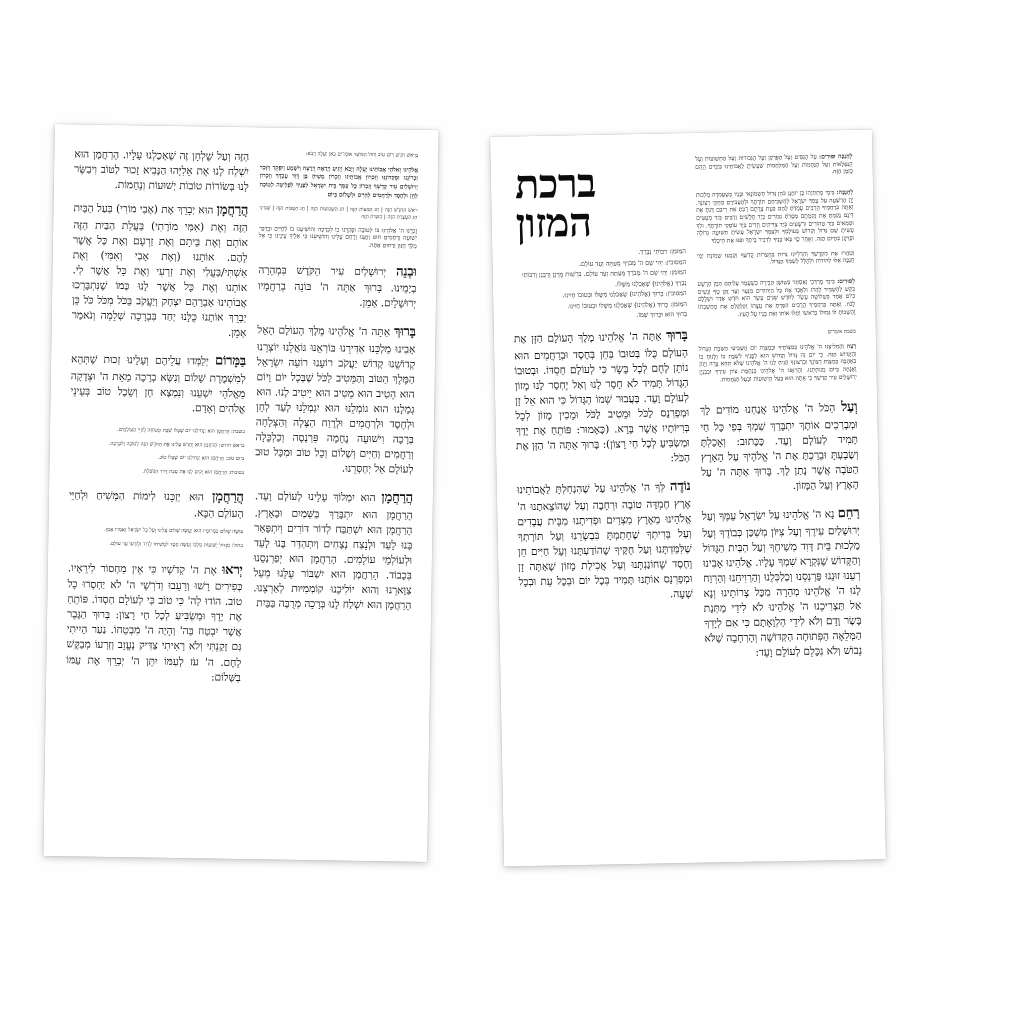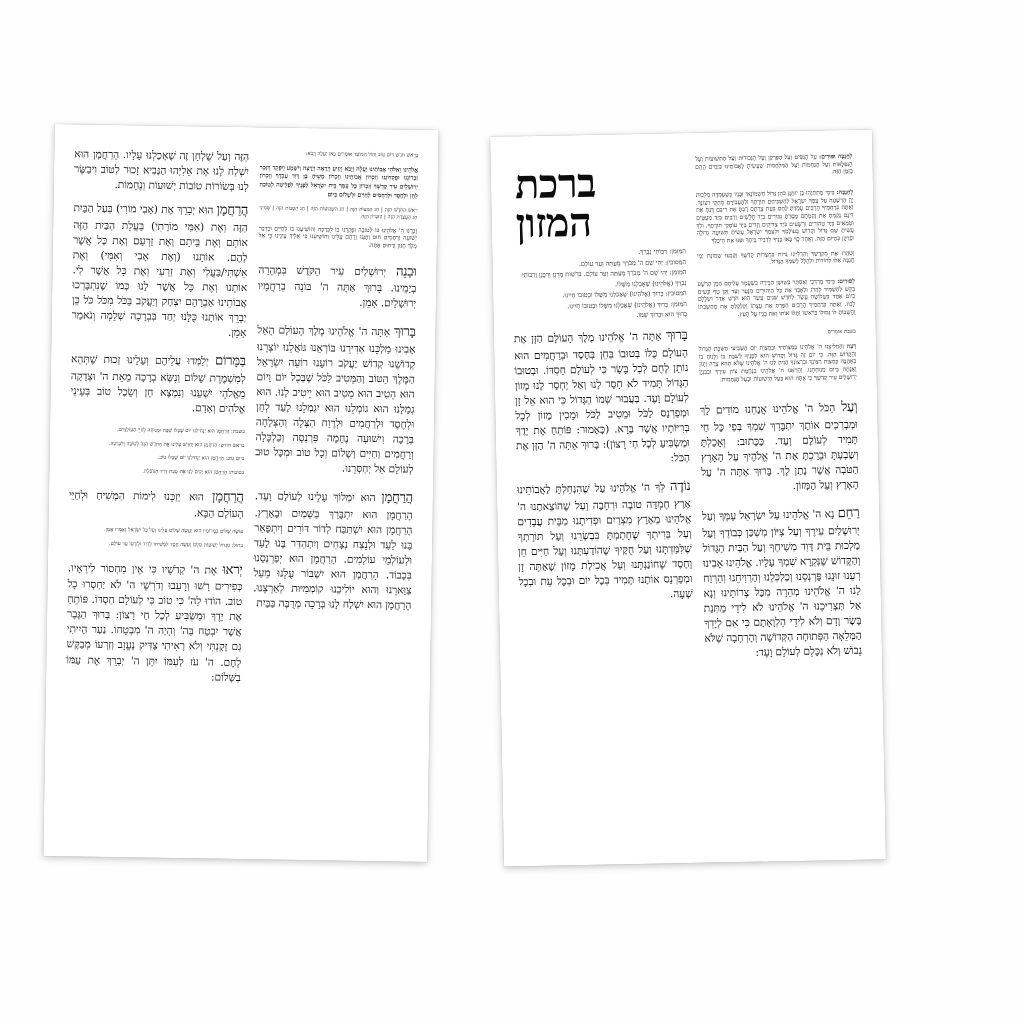--- a/index.html
+++ b/index.html
@@ -98,21 +98,21 @@
     line-height: 1.3;
   }
   .t-micro {
     font-size: 5.2px;
     line-height: 1.28;
     color: #222;
   }
   .center { text-align: center; text-align-last: center; }
   .bold { font-weight: bold; }
   .lead {
-    font-weight: normal;
+    font-weight: bold;
     font-size: 13.2px;
     letter-spacing: -0.3px;
     margin-top: 44px;
   }
   .gap-s { height: 5px; }
   .gap-m { height: 10px; }
   .zimun {
     font-size: 6.4px;
     line-height: 1.33;
     text-align: right;

